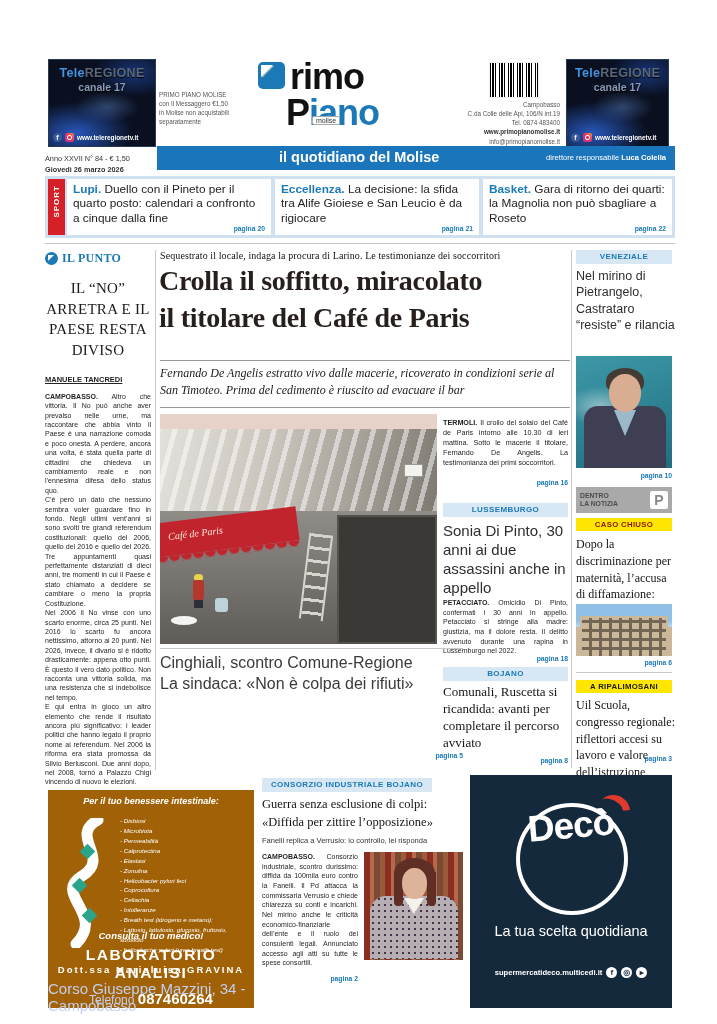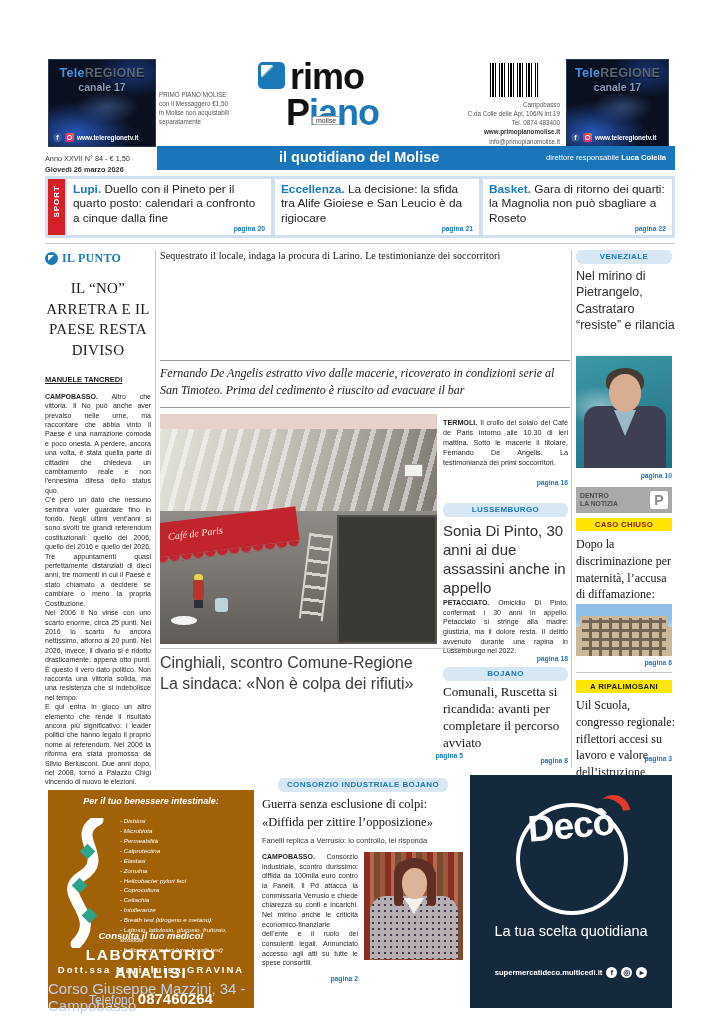--- a/index.html
+++ b/index.html
@@ -95,21 +95,21 @@
   .mp-fireman{position:absolute;left:12%;top:72%;width:11px;height:20px;background:#b3372c;border-radius:3px;}
   .mp-fireman::before{content:"";position:absolute;left:1px;top:-6px;width:9px;height:6px;background:#e8d44d;border-radius:50% 50% 20% 20%;}
   .mp-fireman::after{content:"";position:absolute;left:1px;bottom:-8px;width:9px;height:8px;background:#2e2e38;}
   .mp-table{position:absolute;left:4%;top:88%;width:26px;height:9px;background:#f4f4f2;border-radius:50%;}
   .mp-chair{position:absolute;left:20%;top:80%;width:13px;height:14px;background:#bcd3da;border-radius:3px;}
   .caption{font-size:7.2px;line-height:1.38;color:#222;}
   .caption .b{font-weight:bold;}
 
   
   .bar{background:#d8e7f4;color:#1b79b7;font-weight:bold;font-size:8px;letter-spacing:.4px;
-       text-align:center;line-height:14px;height:14px;border-radius:6px;}
+       text-align:center;line-height:14px;height:14px;}
   .ybar{background:#ffe500;font-weight:bold;font-size:7.8px;letter-spacing:.3px;text-align:center;line-height:13px;height:13px;}
   .ybar.red{color:#8a1a00;}
   .ybar.blk{color:#1a1a1a;}
 
   .news-head{font-size:15px;line-height:1.27;color:#2e2e2e;}
   .news-body{font-size:7px;line-height:1.38;color:#1f1f1f;}
   .news-body .b{font-weight:bold;}
 
   
   .vp-bg{position:absolute;inset:0;background:
@@ -283,20 +283,24 @@
     <div class="ip-body jt" style="font-family:'Liberation Sans',sans-serif;">
       <p><b>CAMPOBASSO.</b> <span>Altro che vittoria. Il No può anche aver prevalso nelle urne, ma raccontare che abbia vinto il Paese è una narrazione comoda e poco onesta. A perdere, ancora una volta, è stata quella parte di cittadini che chiedeva un cambiamento reale e non l’ennesima difesa dello status quo.</span></p>
       <p><span>C’è però un dato che nessuno sembra voler guardare fino in fondo. Negli ultimi vent’anni si sono svolti tre grandi referendum costituzionali: quello del 2006, quello del 2016 e quello del 2026. Tre appuntamenti quasi perfettamente distanziati di dieci anni, tre momenti in cui il Paese è stato chiamato a decidere se cambiare o meno la propria Costituzione.</span></p>
       <p><span>Nel 2006 il No vinse con uno scarto enorme, circa 25 punti. Nel 2016 lo scarto fu ancora nettissimo, attorno ai 20 punti. Nel 2026, invece, il divario si è ridotto drasticamente: appena otto punti. È questo il vero dato politico. Non racconta una vittoria solida, ma una resistenza che si indebolisce nel tempo.</span></p>
       <p><span>E qui entra in gioco un altro elemento che rende il risultato ancora più significativo: i leader politici che hanno legato il proprio nome ai referendum. Nel 2006 la riforma era stata promossa da Silvio Berlusconi. Due anni dopo, nel 2008, tornò a Palazzo Chigi vincendo di nuovo le elezioni.</span></p>
     </div>
     <div class="ip-cont" style="font-family:'Liberation Sans',sans-serif;">continua a pagina 3</div>
   </div>
 
   <div class="abs serif kicker" style="left:160px;top:250px;width:412px;">Sequestrato il locale, indaga la procura di Larino. Le testimonianze dei soccorritori</div>
+  <div class="abs serif headline" style="left:159px;top:262px;width:416px;">
+    <div>Crolla il soffitto, miracolato</div>
+    <div>il titolare del Café de Paris</div>
+  </div>
   <div class="abs hline" style="left:160px;top:360px;width:410px;height:1px;background:#999;"></div>
   <div class="abs serif deck" style="left:160px;top:365px;width:410px;">Fernando De Angelis estratto vivo dalle macerie, ricoverato in condizioni serie al San Timoteo. Prima del cedimento è riuscito ad evacuare il bar</div>
   <div class="abs hline" style="left:160px;top:407px;width:410px;height:1px;background:#999;"></div>
 
   <div class="abs photo" style="left:160px;top:414px;width:277px;height:230px;background:#c9c6c0;">
     <div class="mp-roof"></div>
     <div class="mp-wall"></div>
     <div class="mp-ac"></div>
     <div class="mp-scene"></div>
     <div class="mp-dark"></div>
@@ -396,21 +400,21 @@
     <div class="lab-cta">Consulta il tuo medico!</div>
     <div class="lab-name">LABORATORIO ANALISI</div>
     <div class="lab-doc">Dott.ssa Marialuisa GRAVINA</div>
     <div class="lab-addr">Corso Giuseppe Mazzini, 34 - Campobasso</div>
     <div class="lab-phone">
       <span>Telefono</span>
       <span class="num">087460264</span>
     </div>
   </div>
 
-  <div class="abs bar" style="left:262px;top:778px;width:170px;margin-left:16px;">CONSORZIO INDUSTRIALE BOJANO</div>
+  <div class="abs bar" style="left:262px;top:778px;width:170px;">CONSORZIO INDUSTRIALE BOJANO</div>
   <div class="abs serif con-head" style="left:262px;top:795px;width:203px;">
     <div>Guerra senza esclusione di colpi:</div>
     <div>«Diffida per zittire l’opposizione»</div>
   </div>
   <div class="abs con-sub" style="left:262px;top:836px;width:201px;">Fanelli replica a Verrusio: io controllo, lei risponda</div>
   <div class="abs news-body jt" style="left:262px;top:852px;width:96px;">
     <span class="b">CAMPOBASSO.</span>
     <span>Consorzio industriale, scontro durissimo: diffida da 100mila euro contro la Fanelli. Il Pd attacca la commissaria Verrusio e chiede chiarezza su conti e incarichi. Nel mirino anche le criticità economico-finanziarie dell’ente e il ruolo dei consulenti legali. Annunciato accesso agli atti su tutte le spese consortili.</span>
     <div class="pagina" style="margin-top:6px;">pagina 2</div>
   </div>

